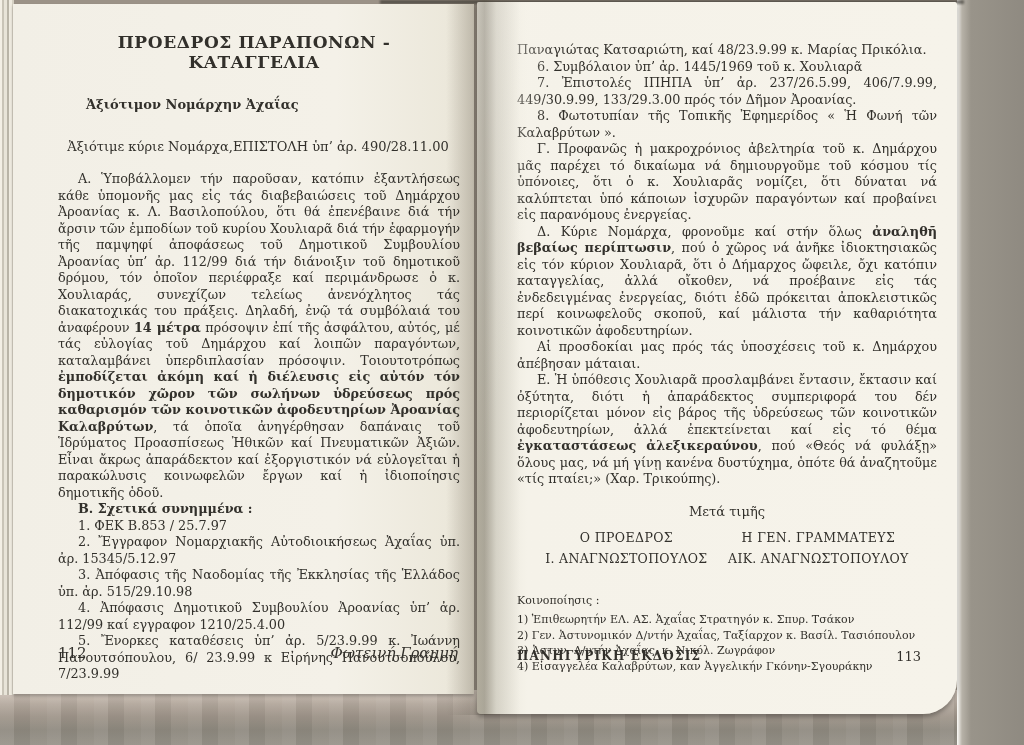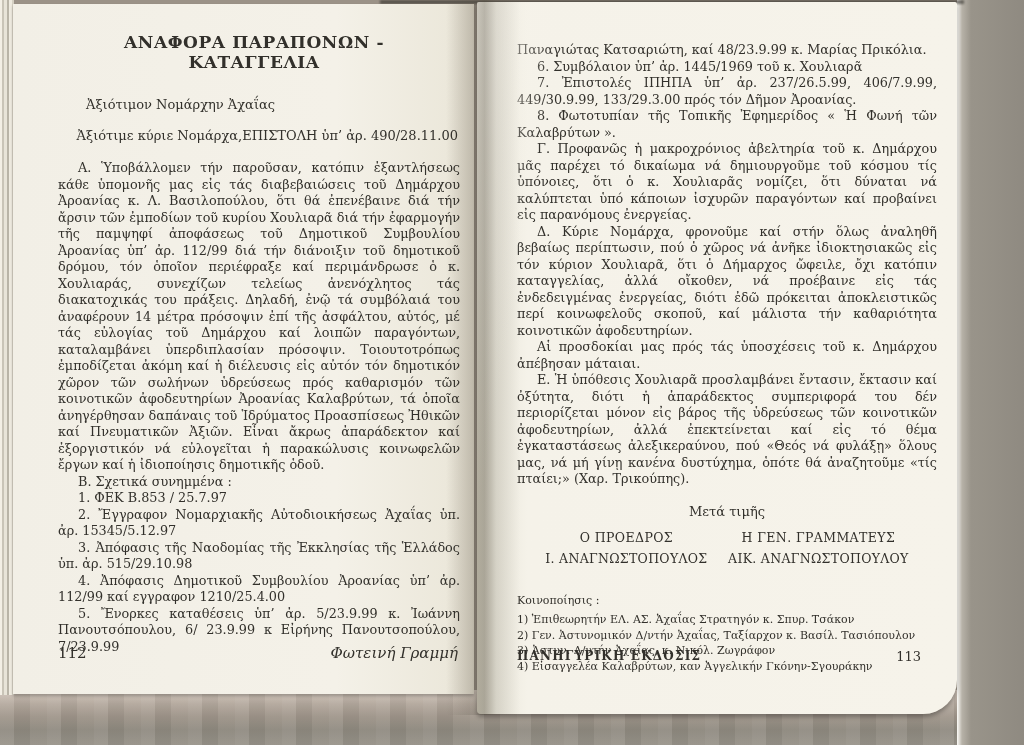--- a/index.html
+++ b/index.html
@@ -24,26 +24,26 @@
     background:linear-gradient(to right,#cfcaba 0,#e9e6da 18px,#f5f2e9 50px,#f6f3ea 100%);
     border-radius:2px 2px 34px 4px;box-shadow:0 3px 4px rgba(0,0,0,.3);}
   .spine-shadow{position:absolute;top:0;bottom:30px;left:446px;width:74px;pointer-events:none;
     background:linear-gradient(to right,rgba(70,64,52,0) 0,rgba(70,64,52,.18) 38%,rgba(70,64,52,.32) 52%,rgba(70,64,52,.12) 68%,rgba(70,64,52,0) 100%);}
   .fade-overlay{position:absolute;inset:0;pointer-events:none;border-radius:inherit;
     background:linear-gradient(100deg,rgba(246,243,234,.8) 0,rgba(246,243,234,.45) 40px,rgba(246,243,234,0) 90px);}
   
   .content-l{padding:28px 14px 0 45px;}
   .content-r{position:relative;padding:40px 20px 0 40px;}
   h1.title{font-size:17px;font-weight:700;letter-spacing:.6px;text-align:center;margin:0 10px 24px 0;}
-  .addr{margin:0 0 0 28px;font-size:13px;line-height:17px;}
-  .salutation-row{display:flex;justify-content:flex-end;margin:15px 2px 17px 0;font-size:13px;}
+  .addr{margin:0 0 0 28px;font-size:13px;line-height:17px;font-weight:bold;}
+  .salutation-row{display:flex;justify-content:center;margin:26px 2px 17px 0;font-size:13px;}
   .body p.para{margin:0;font-size:12.8px;line-height:16.5px;text-align:justify;}
   .para.indent{text-indent:20px;}
   .para.noindent{text-indent:0;}
-  .b{font-weight:400;}
+  .b{font-weight:700;}
   .footer-l{position:absolute;left:45px;right:16px;bottom:32px;display:flex;justify-content:space-between;font-size:15px;}
   .journal{font-style:italic;}
   .closing{text-align:center;font-size:13px;margin:16px 0 8px 0;}
   .sigs{display:flex;justify-content:space-around;padding:0 18px;font-size:12.5px;font-weight:500;}
   .sig{text-align:center;line-height:21px;}
   .sig .role{letter-spacing:.4px;}
   .sig .name{letter-spacing:.3px;}
   .dist{margin-top:24px;font-size:11px;line-height:15.5px;}
   .dist .label{margin-bottom:4px;}
   .footer-r{position:absolute;left:40px;right:36px;bottom:50px;display:flex;justify-content:space-between;font-size:12px;}
@@ -54,21 +54,21 @@
 <body>
 
 <div class="scan">
   <div class="bg-bottom"></div>
   <div class="bg-right"></div>
   <div class="edge-left"></div>
   <div class="top-shade"></div>
 
   <div class="page page-left">
     <div class="content-l">
-      <h1 class="title">ΑΝΑΦΟΡΑ ΠΑΡΑΠΟΝΩΝ - ΚΑΤΑΓΓΕΛΙΑ</h1>
+      <h1 class="title">ΠΡΟΕΔΡΟΣ ΠΑΡΑΠΟΝΩΝ - ΚΑΤΑΓΓΕΛΙΑ</h1>
       <div class="addr">
         <div>Ἀξιότιμον Νομάρχην Ἀχαΐας</div>
       </div>
       <div class="salutation-row">
         <span>Ἀξιότιμε κύριε Νομάρχα,</span>
         <span>ΕΠΙΣΤΟΛΗ ὑπ’ ἀρ. 490/28.11.00</span>
       </div>
       <div class="body">
           <p class="para indent"><span>Α. Ὑποβάλλομεν τήν παροῦσαν, κατόπιν ἐξαντλήσεως κάθε ὑπομονῆς μας εἰς τάς διαβεβαιώσεις τοῦ Δημάρχου Ἀροανίας κ. Λ. Βασιλοπούλου, ὅτι θά ἐπενέβαινε διά τήν ἄρσιν τῶν ἐμποδίων τοῦ κυρίου Χουλιαρᾶ διά τήν ἐφαρμογήν τῆς παμψηφί ἀποφάσεως τοῦ Δημοτικοῦ Συμβουλίου Ἀροανίας ὑπ’ ἀρ. 112/99 διά τήν διάνοιξιν τοῦ δημοτικοῦ δρόμου, τόν ὁποῖον περιέφραξε καί περιμάνδρωσε ὁ κ. Χουλιαράς, συνεχίζων τελείως ἀνενόχλητος τάς διακατοχικάς του πράξεις. Δηλαδή, ἐνῷ τά συμβόλαιά του ἀναφέρουν </span><span class="b">14 μέτρα</span><span> πρόσοψιν ἐπί τῆς ἀσφάλτου, αὐτός, μέ τάς εὐλογίας τοῦ Δημάρχου καί λοιπῶν παραγόντων, καταλαμβάνει ὑπερδιπλασίαν πρόσοψιν. Τοιουτοτρόπως </span><span class="b">ἐμποδίζεται ἀκόμη καί ἡ διέλευσις εἰς αὐτόν τόν δημοτικόν χῶρον τῶν σωλήνων ὑδρεύσεως πρός καθαρισμόν τῶν κοινοτικῶν ἀφοδευτηρίων Ἀροανίας Καλαβρύτων</span><span>, τά ὁποῖα ἀνηγέρθησαν δαπάναις τοῦ Ἱδρύματος Προασπίσεως Ἠθικῶν καί Πνευματικῶν Ἀξιῶν. Εἶναι ἄκρως ἀπαράδεκτον καί ἐξοργιστικόν νά εὐλογεῖται ἡ παρακώλυσις κοινωφελῶν ἔργων καί ἡ ἰδιοποίησις δημοτικῆς ὁδοῦ.</span></p>
           <p class="para indent"><span class="b">Β. Σχετικά συνημμένα :</span></p>

